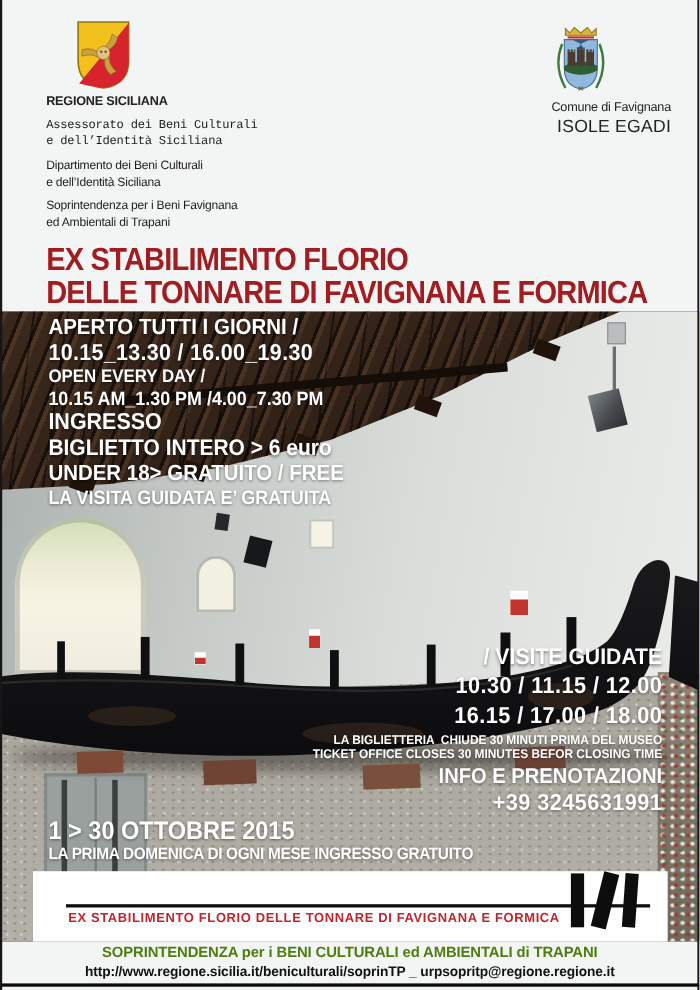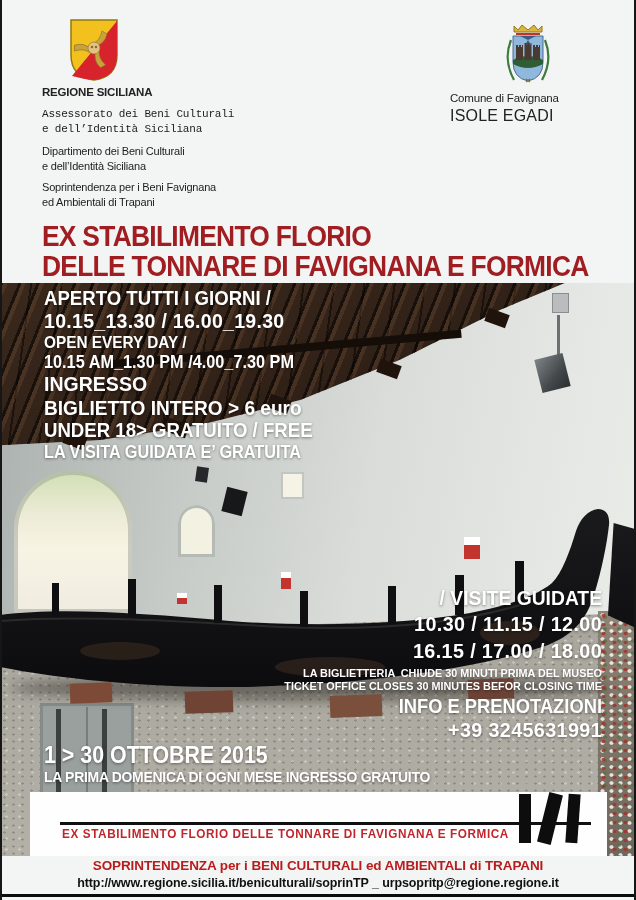--- a/index.html
+++ b/index.html
@@ -9,21 +9,21 @@
     font-family:"Liberation Sans","DejaVu Sans",sans-serif;color:#1d1d1d;
   }
   .abs{position:absolute;}
 
   
   .crest-left{left:70px;top:18px;width:48px;height:64px;}
   .org-name{left:42px;top:86px;font-size:11.5px;font-weight:700;letter-spacing:-0.2px;color:#222;}
   .dept{left:42px;font-size:11px;line-height:14.5px;letter-spacing:-0.2px;color:#1c1c1c;}
   .dept1{top:107px;font-family:Liberation Mono, monospace;} .dept2{top:144px;} .dept3{top:180px;}
   .crest-right{left:506px;top:22px;width:44px;height:64px;}
-  .comune-block{left:450px;top:92px;width:160px;text-align:left;}
+  .comune-block{left:450px;top:92px;width:160px;text-align:right;}
   .comune-name{font-size:11.5px;color:#222;letter-spacing:-0.2px;}
   .comune-sub{font-size:16px;color:#222;margin-top:3px;letter-spacing:0.2px;}
 
   
   .main-title{left:42px;top:221px;font-size:29px;line-height:30px;font-weight:700;
     letter-spacing:-0.8px;transform:scaleX(.91);transform-origin:left top;white-space:nowrap;}
 
   
   .photo{left:0;top:283px;width:636px;height:573px;overflow:hidden;background:#1d4ed8;}
   .wall{left:0;top:0;width:636px;height:573px;
@@ -118,21 +118,21 @@
   
   .footer-box{left:30px;top:792px;width:577px;height:64px;background:#fefefe;z-index:20;}
   .rule{left:30px;top:30px;width:531px;height:2.5px;background:#101010;}
   .strip-title{left:32px;top:35px;font-size:12px;font-weight:700;letter-spacing:0.6px;
     transform:scaleX(.98);transform-origin:left top;white-space:nowrap;}
   .bar{background:#0d0d0d;width:12px;height:49px;top:2px;}
   .bar1{left:489px;}
   .bar2{left:513px;width:14px;height:51px;top:1px;transform:rotate(14deg);}
   .bar3{left:537px;transform:rotate(4deg);}
   .footer-org{left:0;top:858px;width:636px;text-align:center;font-size:13.5px;font-weight:700;
-    letter-spacing:-0.1px;color:#b91c1c;z-index:21;}
+    letter-spacing:-0.1px;color:#4d7c0f;z-index:21;}
   .footer-links{left:0;top:876px;width:636px;text-align:center;font-size:12.5px;font-weight:600;
     letter-spacing:-0.1px;color:#111;z-index:21;}
   .bottom-rule{left:0;top:894px;width:636px;height:2.5px;background:#0c0c0c;z-index:22;}
   .edge{top:0;width:2px;height:900px;background:#161616;z-index:30;}
   .edge-l{left:0;} .edge-r{right:0;}
 </style>
 </head>
 <body>
 
 <div class="poster">

